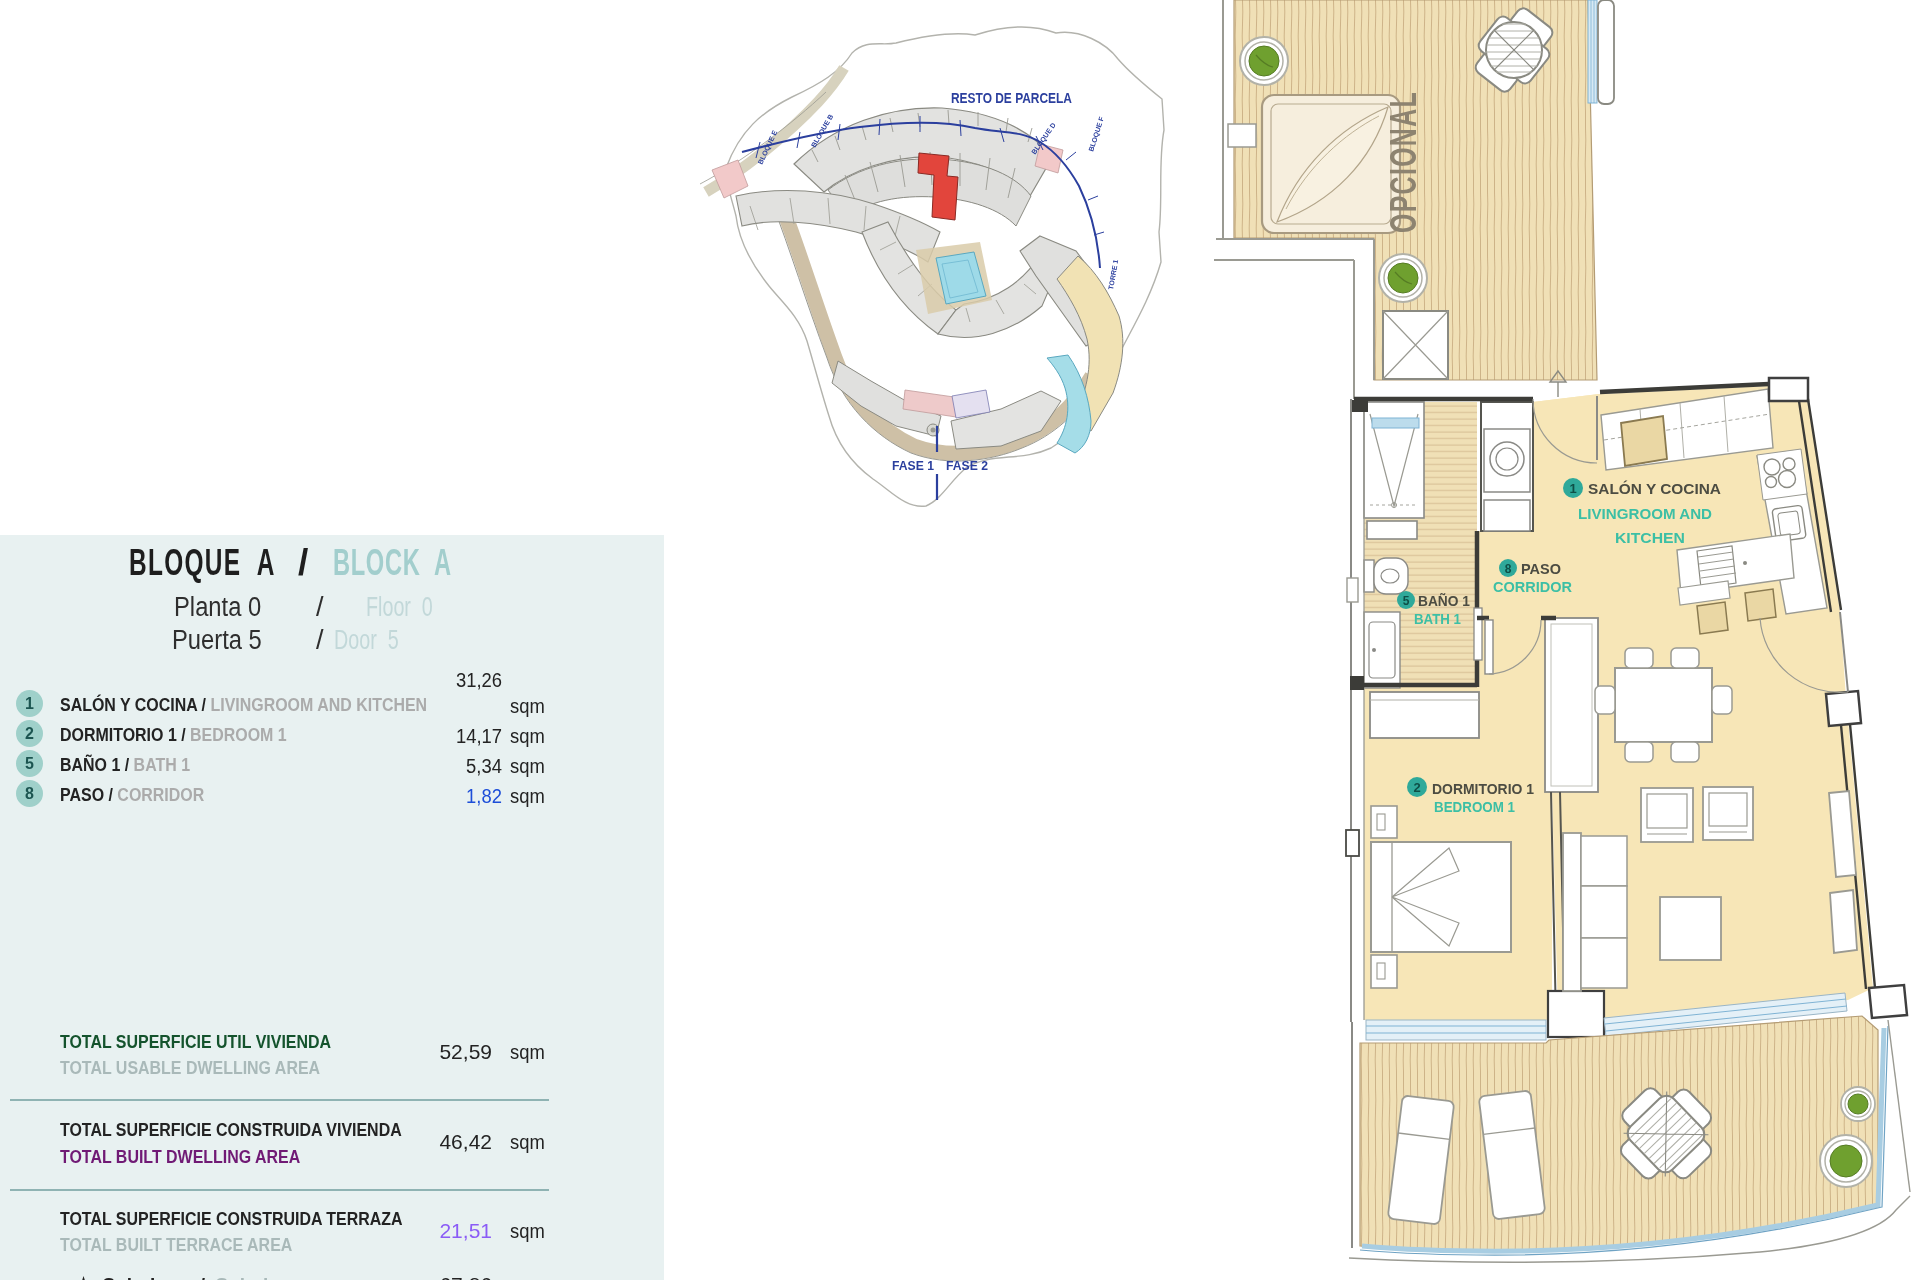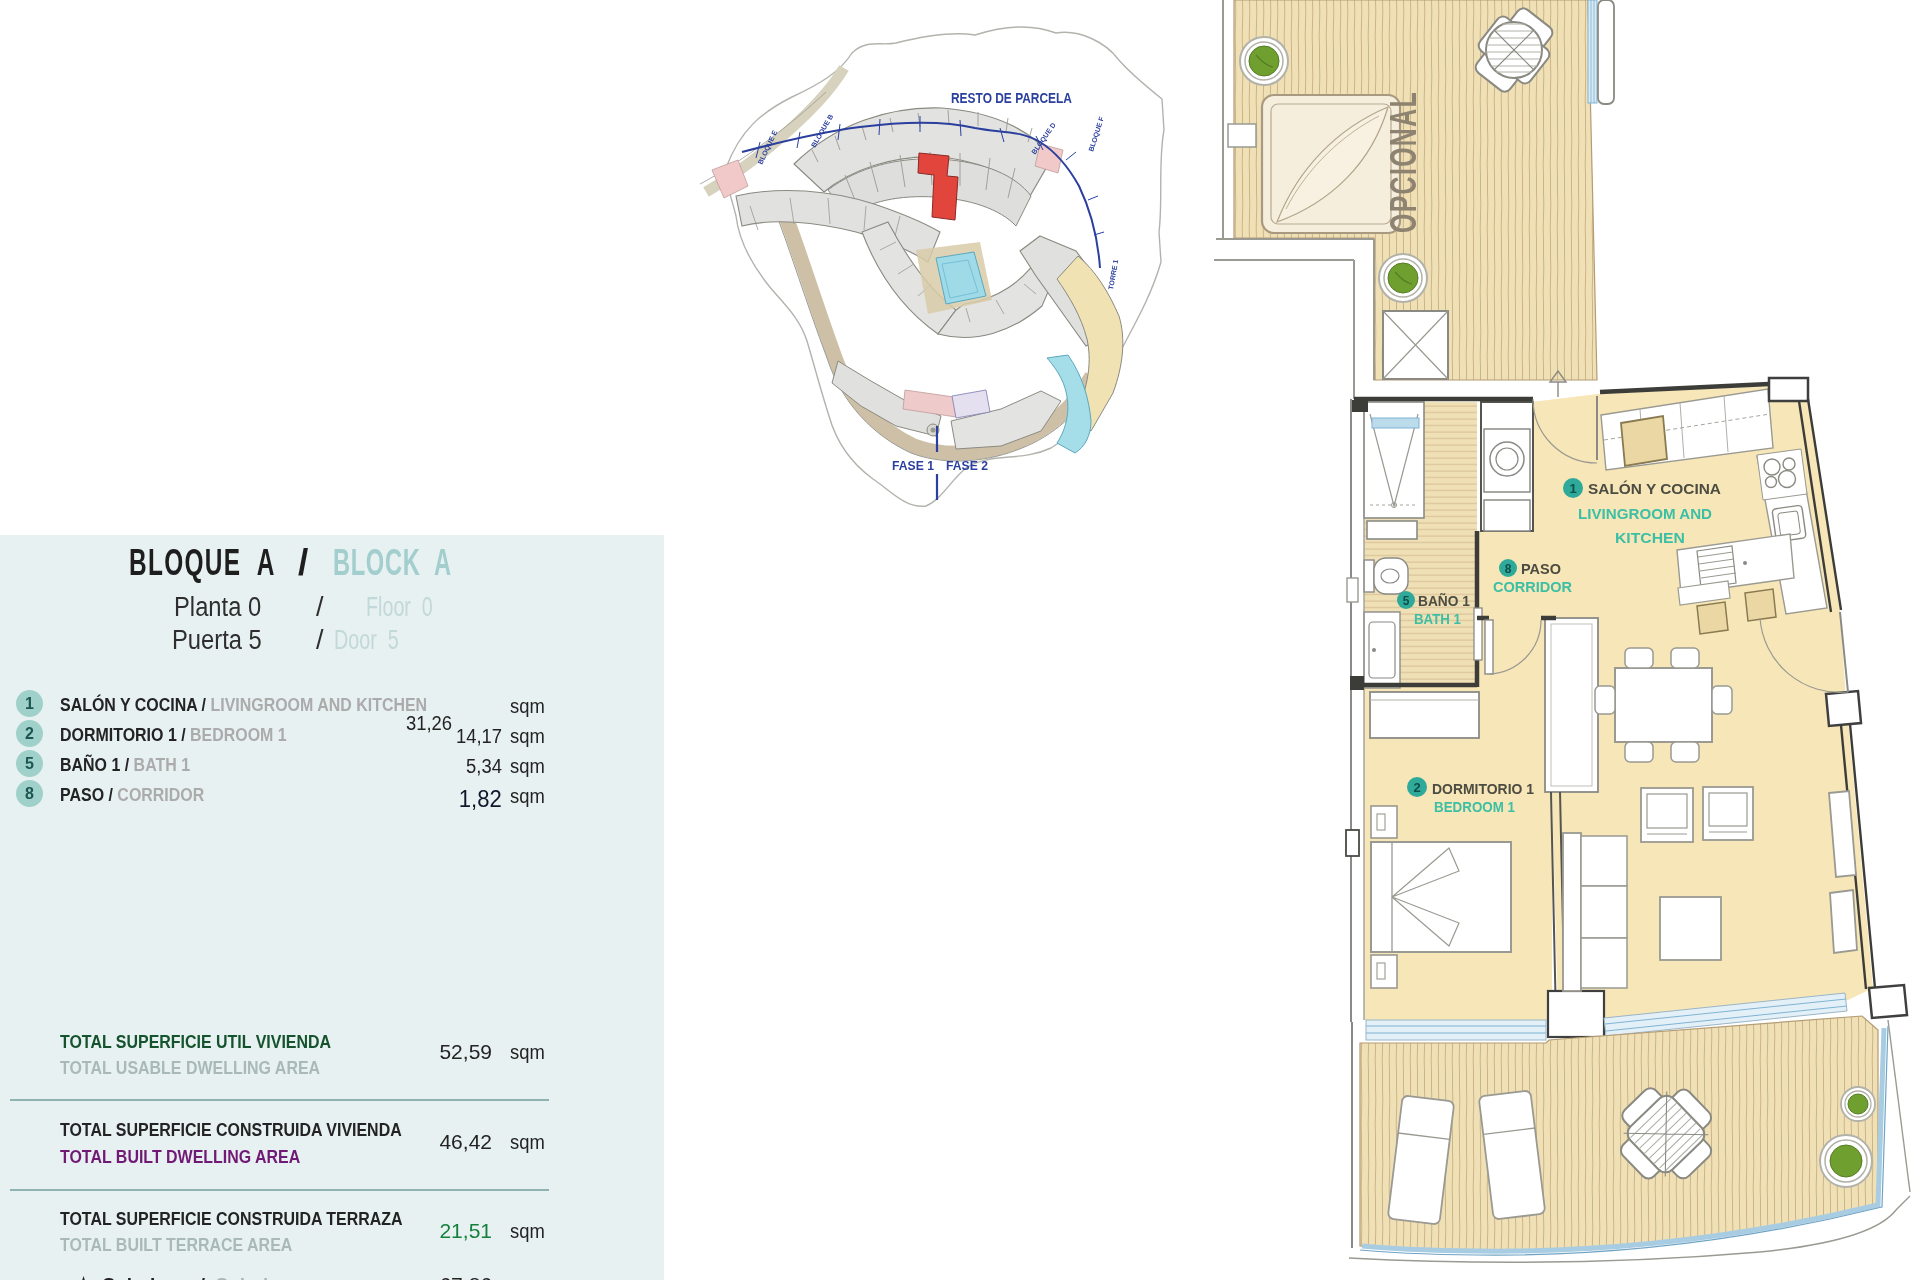--- a/index.html
+++ b/index.html
@@ -26,36 +26,36 @@
 <div class="abs" style="left:334px;top:592px;font-size:27px;color:#c2d8d9;margin-left:32px;"><span class="cx" style="transform:scaleX(0.73);">Floor&nbsp; 0</span></div>
 
 <div class="abs" style="left:172px;top:625px;font-size:27px;color:#2e2e2e;"><span class="cx" style="transform:scaleX(0.88);">Puerta 5</span></div>
 
 <div class="abs" style="left:316px;top:625px;font-size:27px;color:#2e2e2e;">/</div>
 
 <div class="abs" style="left:334px;top:625px;font-size:27px;color:#c2d8d9;"><span class="cx" style="transform:scaleX(0.73);">Door&nbsp; 5</span></div>
 
 <div class="abs" style="left:16px;top:690px;width:27px;height:27px;border-radius:50%;background:#9fd0ca;color:#1c5551;font-size:16px;font-weight:bold;text-align:center;line-height:27px;">1</div>
 <div class="abs" style="left:60px;top:694px;font-size:19px;font-weight:bold;color:#232323;"><span class="cx" style="transform:scaleX(0.84);">SALÓN Y COCINA / <span style="color:#ababab;">LIVINGROOM AND KITCHEN</span></span></div>
-<div class="abs" style="left:402px;top:712px;width:100px;font-size:20px;color:#232323;"><span class="cx" style="transform:scaleX(0.92);transform-origin:100% 50%;">31,26</span></div>
+<div class="abs" style="left:402px;top:669px;width:100px;font-size:20px;color:#232323;text-align:right;"><span class="cx" style="transform:scaleX(0.92);transform-origin:100% 50%;">31,26</span></div>
 <div class="abs" style="left:510px;top:695px;font-size:20px;color:#232323;"><span class="cx" style="transform:scaleX(0.92);">sqm</span></div>
 
 <div class="abs" style="left:16px;top:720px;width:27px;height:27px;border-radius:50%;background:#9fd0ca;color:#1c5551;font-size:16px;font-weight:bold;text-align:center;line-height:27px;">2</div>
 <div class="abs" style="left:60px;top:724px;font-size:19px;font-weight:bold;color:#232323;"><span class="cx" style="transform:scaleX(0.84);">DORMITORIO 1 / <span style="color:#ababab;">BEDROOM 1</span></span></div>
 <div class="abs" style="left:402px;top:725px;width:100px;font-size:20px;color:#232323;text-align:right;"><span class="cx" style="transform:scaleX(0.92);transform-origin:100% 50%;">14,17</span></div>
 <div class="abs" style="left:510px;top:725px;font-size:20px;color:#232323;"><span class="cx" style="transform:scaleX(0.92);">sqm</span></div>
 
 <div class="abs" style="left:16px;top:750px;width:27px;height:27px;border-radius:50%;background:#9fd0ca;color:#1c5551;font-size:16px;font-weight:bold;text-align:center;line-height:27px;">5</div>
 <div class="abs" style="left:60px;top:754px;font-size:19px;font-weight:bold;color:#232323;"><span class="cx" style="transform:scaleX(0.84);">BAÑO 1 / <span style="color:#ababab;">BATH 1</span></span></div>
 <div class="abs" style="left:402px;top:755px;width:100px;font-size:20px;color:#232323;text-align:right;"><span class="cx" style="transform:scaleX(0.92);transform-origin:100% 50%;">5,34</span></div>
 <div class="abs" style="left:510px;top:755px;font-size:20px;color:#232323;"><span class="cx" style="transform:scaleX(0.92);">sqm</span></div>
 
 <div class="abs" style="left:16px;top:780px;width:27px;height:27px;border-radius:50%;background:#9fd0ca;color:#1c5551;font-size:16px;font-weight:bold;text-align:center;line-height:27px;">8</div>
 <div class="abs" style="left:60px;top:784px;font-size:19px;font-weight:bold;color:#232323;"><span class="cx" style="transform:scaleX(0.84);">PASO / <span style="color:#ababab;">CORRIDOR</span></span></div>
-<div class="abs" style="left:402px;top:785px;width:100px;font-size:24px;color:#0f172a;text-align:right;"><span class="cx" style="transform:scaleX(0.92);transform-origin:100% 50%;">1,82</span></div>
+<div class="abs" style="left:402px;top:785px;width:100px;font-size:20px;color:#1d4ed8;text-align:right;"><span class="cx" style="transform:scaleX(0.92);transform-origin:100% 50%;">1,82</span></div>
 <div class="abs" style="left:510px;top:785px;font-size:20px;color:#232323;"><span class="cx" style="transform:scaleX(0.92);">sqm</span></div>
 
 <div class="abs" style="left:60px;top:1031px;font-size:19px;font-weight:bold;color:#14532d;"><span class="cx" style="transform:scaleX(0.84);">TOTAL SUPERFICIE UTIL VIVIENDA</span></div>
 
 <div class="abs" style="left:60px;top:1057px;font-size:19px;font-weight:bold;color:#a9b9b9;"><span class="cx" style="transform:scaleX(0.84);">TOTAL USABLE DWELLING AREA</span></div>
 
 <div class="abs" style="left:392px;top:1040px;width:100px;font-size:21px;color:#232323;text-align:right;">52,59</div>
 <div class="abs" style="left:510px;top:1041px;font-size:20px;color:#232323;"><span class="cx" style="transform:scaleX(0.92);">sqm</span></div>
 
 <div class="abs" style="left:10px;top:1099px;width:539px;height:2px;background:#8fb3b3;"></div>
@@ -66,21 +66,21 @@
 
 <div class="abs" style="left:392px;top:1130px;width:100px;font-size:21px;color:#232323;text-align:right;">46,42</div>
 <div class="abs" style="left:510px;top:1131px;font-size:20px;color:#232323;"><span class="cx" style="transform:scaleX(0.92);">sqm</span></div>
 
 <div class="abs" style="left:10px;top:1189px;width:539px;height:2px;background:#8fb3b3;"></div>
 
 <div class="abs" style="left:60px;top:1208px;font-size:19px;font-weight:bold;color:#232323;"><span class="cx" style="transform:scaleX(0.84);">TOTAL SUPERFICIE CONSTRUIDA TERRAZA</span></div>
 
 <div class="abs" style="left:60px;top:1234px;font-size:19px;font-weight:bold;color:#a9b9b9;"><span class="cx" style="transform:scaleX(0.84);">TOTAL BUILT TERRACE AREA</span></div>
 
-<div class="abs" style="left:392px;top:1219px;width:100px;font-size:21px;color:#15803d;text-align:right;">21,51</div>
+<div class="abs" style="left:392px;top:1219px;width:100px;font-size:21px;color:#8b5cf6;text-align:right;">21,51</div>
 <div class="abs" style="left:510px;top:1220px;font-size:20px;color:#232323;"><span class="cx" style="transform:scaleX(0.92);">sqm</span></div>
 
 <div class="abs" style="left:75px;top:1273px;font-size:19px;font-weight:bold;color:#232323;white-space:nowrap;">★&nbsp;&nbsp;Solarium&nbsp;&nbsp;&nbsp;/&nbsp;&nbsp;<span style="color:#a9b9b9;">Solarium</span></div>
 <div class="abs" style="left:392px;top:1273px;width:100px;font-size:21px;color:#232323;text-align:right;">67,86</div>
 <div class="abs" style="left:510px;top:1273px;font-size:20px;color:#232323;"><span class="cx" style="transform:scaleX(0.92);">sqm</span></div>
 
 <svg class="abs" style="left:700px;top:10px;" width="490" height="520" viewBox="700 10 490 520">
 
   <path d="M726,168 C740,130 762,112 792,97 C820,84 840,72 852,53 C866,39 882,46 896,43 C920,37 950,31 975,35 C1000,27 1030,23 1056,33 C1080,29 1106,43 1118,59 C1130,73 1152,91 1162,99 L1164,130 C1158,162 1163,200 1159,232 L1161,262 C1150,300 1131,330 1116,360 C1101,400 1081,430 1051,448 C1021,462 991,452 966,468 C951,480 941,500 926,506 C906,509 891,491 873,479 C851,463 836,441 829,416 C821,391 813,361 807,341 C799,316 781,301 769,286 C753,266 739,241 736,216 C731,196 725,181 726,168 Z" fill="#ffffff" stroke="#b3b3ad" stroke-width="1.4"></path>
 

